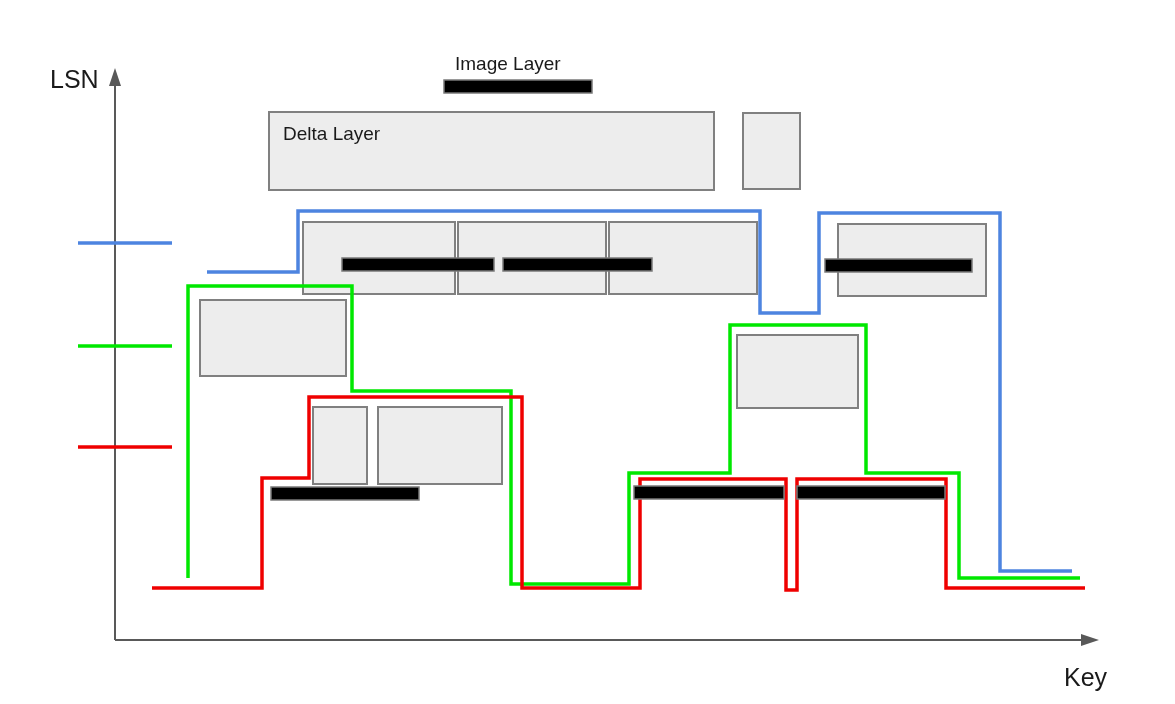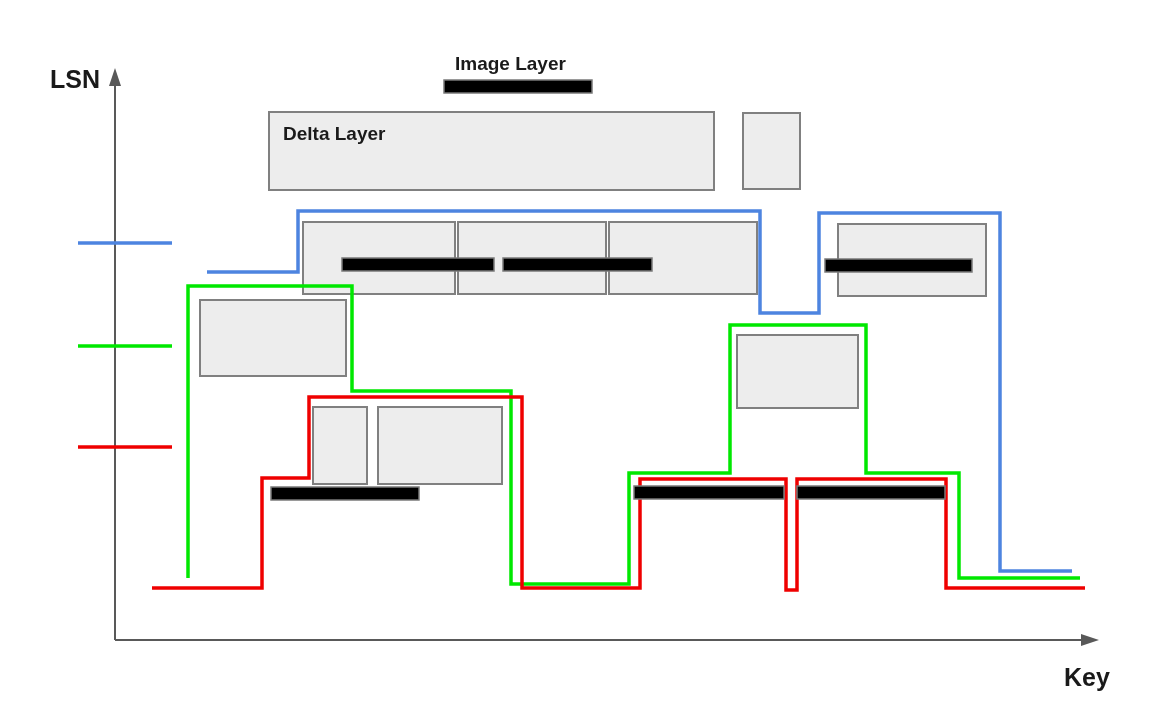--- a/index.html
+++ b/index.html
@@ -9,21 +9,20 @@
   }
   body {
     font-family: "Liberation Sans", sans-serif;
   }
   #stage {
     position: relative;
     width: 1175px;
     height: 704px;
     background: #ffffff;
     overflow: hidden;
-    font-weight: bold;
   }
   #diagram-svg {
     position: absolute;
     left: 0;
     top: 0;
     width: 1175px;
     height: 704px;
   }
   .axis-label {
     font-family: "Liberation Sans", sans-serif;

